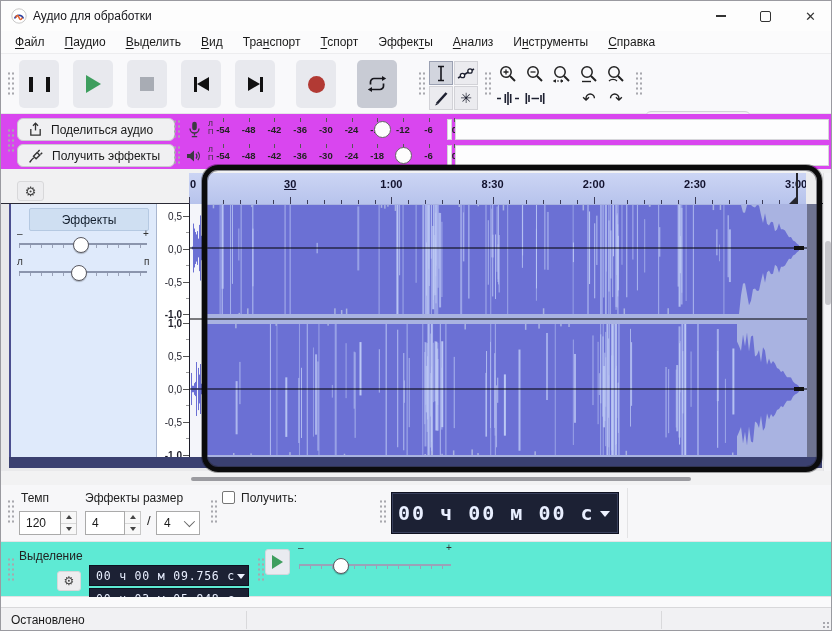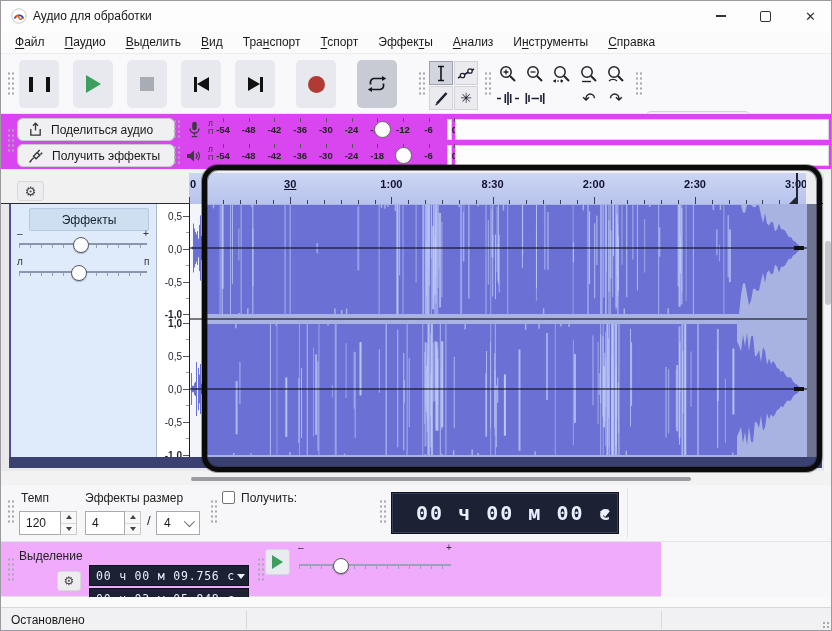--- a/index.html
+++ b/index.html
@@ -71,33 +71,33 @@
   .vthumb{left:824px;top:240px;width:6px;height:64px;background:#c7c7cb;border-radius:3px;}
   .endmark{left:795px;top:172px;width:2px;height:31px;background:#26262e;z-index:4;}
   .endtri{left:788px;top:196px;width:0;height:0;border-right:7px solid #26262e;border-top:7px solid transparent;z-index:4;}
   
   .annorect{left:201px;top:164px;width:620px;height:307px;border:5px solid #0b0b0c;border-radius:16px;z-index:50;pointer-events:none;box-shadow:0 0 0 1px rgba(0,0,0,.35), inset 0 0 0 1px rgba(40,40,50,.5);}
   
   .hscroll{left:0;top:470px;width:832px;height:14px;background:#f2f2f3;}
   .hthumb{left:190px;top:476px;width:500px;height:4px;background:#9b9ba0;border-radius:2px;}
   
   .dock1{left:0;top:484px;width:832px;height:57px;background:#f7f7f9;border-bottom:1px solid #e4e4e6;}
-  .dock2{left:0;top:541px;width:660px;height:55px;background:#f0abfc;border-bottom:1px solid #e2e2e4;}
+  .dock2{left:0;top:541px;width:832px;height:55px;background:#5eead4;border-bottom:1px solid #e2e2e4;}
   .flabel{position:absolute;font-size:12px;color:#222;}
   .spinval{background:#fff;border:1px solid #aaa;display:flex;align-items:center;padding-left:6px;font-size:12px;}
   .spincol{border:1px solid #c8c8c8;border-left:none;background:#f8f8f8;display:flex;flex-direction:column;}
   .spincol>div{flex:1;display:flex;align-items:center;justify-content:center;}
   .spincol>div:first-child{border-bottom:1px solid #d8d8d8;}
   .tri-up{width:0;height:0;border-left:3.5px solid transparent;border-right:3.5px solid transparent;border-bottom:4.5px solid #444;}
   .tri-dn{width:0;height:0;border-left:3.5px solid transparent;border-right:3.5px solid transparent;border-top:4.5px solid #444;}
   .sel{background:#fff;border:1px solid #aaa;display:flex;align-items:center;justify-content:space-between;padding:0 7px;font-size:12px;}
   .chev{width:7px;height:7px;border-right:1.4px solid #666;border-bottom:1.4px solid #666;transform:rotate(45deg) translateY(-2px);}
   .checkbox{width:13px;height:13px;background:#fff;border:1px solid #767676;border-radius:2px;}
   .dark{background:#1c2134;border:1px solid #0e1120;color:#e9efff;font-family:"DejaVu Sans Mono",monospace;display:flex;align-items:center;}
-  .bigtime{font-size:20px;font-weight:bold;letter-spacing:2px;padding-left:24px;box-shadow:inset 0 0 0 1px #39405c;}
+  .bigtime{font-size:20px;font-weight:bold;letter-spacing:2px;padding-left:6px;box-shadow:inset 0 0 0 1px #39405c;}
   .seltime{font-size:11.5px;letter-spacing:.8px;padding-left:6px;margin-top:16px;}
   .dtri{width:0;height:0;border-left:5px solid transparent;border-right:5px solid transparent;border-top:6px solid #eef2ff;position:absolute;}
   .dtri.sm{border-left-width:4px;border-right-width:4px;border-top-width:5px;}
   .vsep{background:#e3e3e5;width:1px;}
   
   .statstrip{left:0;top:596px;width:832px;height:10px;background:#fafafb;}
   .statusbar{left:0;top:606px;width:832px;height:25px;background:#f1f1f3;border-top:1px solid #d8d8da;}
   .sdiv{position:absolute;top:3px;width:1px;height:18px;background:#d9d9db;}
   .rgrip{position:absolute;right:2px;bottom:2px;width:9px;height:9px;background-image:radial-gradient(circle,#a8a8ae 1px,transparent 1.2px);background-size:4px 4px;}
   svg{display:block;}

